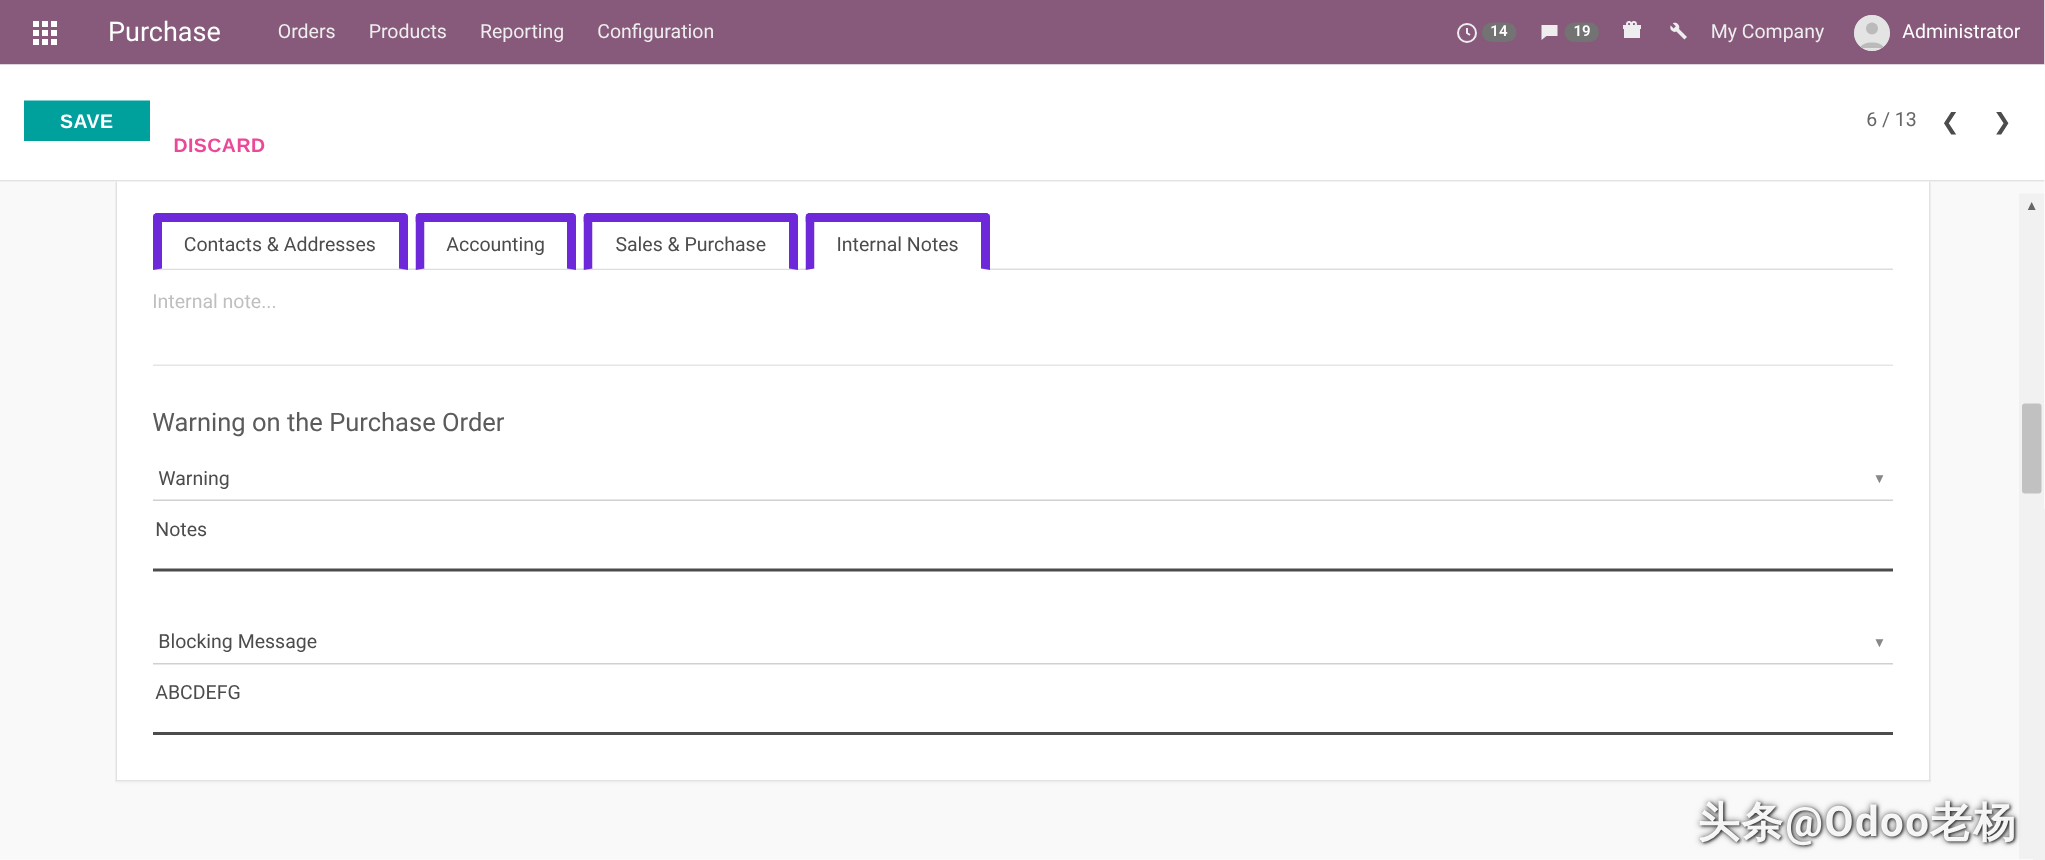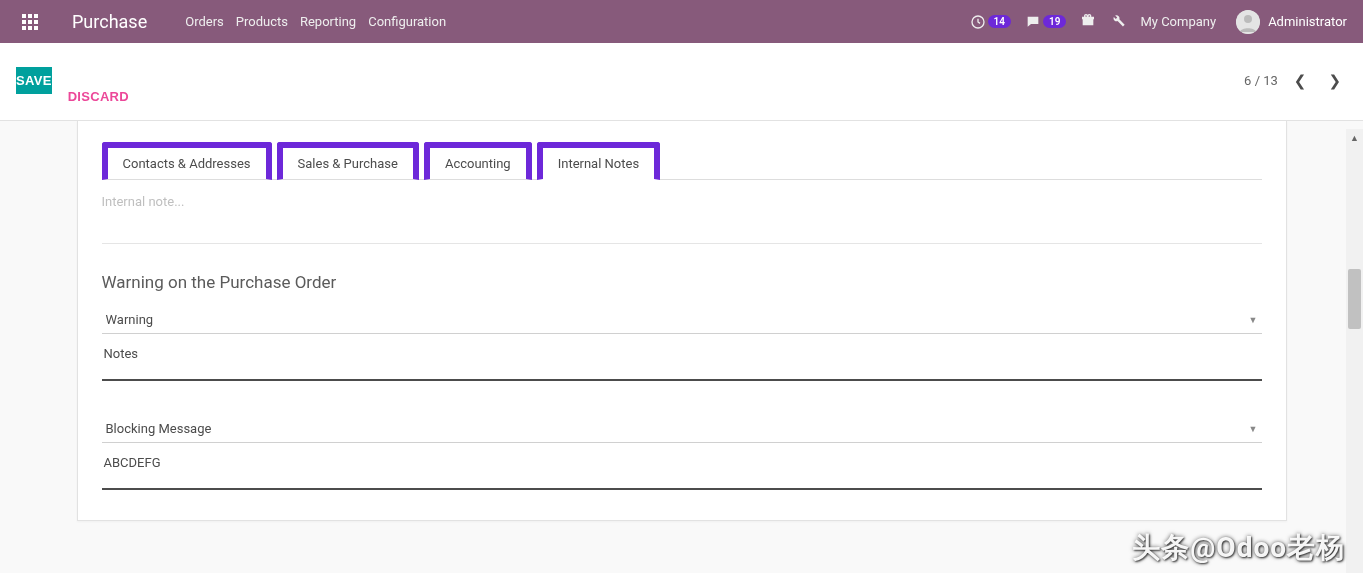--- a/index.html
+++ b/index.html
@@ -4,39 +4,39 @@
 <style>
 * { box-sizing: border-box; margin: 0; padding: 0; }
 body { font-family: -apple-system, BlinkMacSystemFont, "Segoe UI", Roboto, "Helvetica Neue", Arial, sans-serif; background: #f9f9f9; color: #4c4c4c; font-size: 13px; width: 1363px; height: 573px; overflow: hidden; position: relative; }
 
 
 .navbar { background: #875a7b; height: 43px; display: flex; align-items: center; color: #fff; padding: 0 16px; }
 .apps-icon { width: 28px; height: 28px; display: flex; align-items: center; justify-content: center; cursor: pointer; }
 .apps-grid { display: grid; grid-template-columns: repeat(3, 4px); grid-template-rows: repeat(3, 4px); gap: 2px; }
 .apps-grid span { background: #fff; width: 4px; height: 4px; }
 .brand { font-size: 18px; margin-left: 28px; margin-right: 38px; font-weight: 400; }
-.nav-menu { display: flex; gap: 12px; align-items: flex-end; }
+.nav-menu { display: flex; gap: 22px; align-items: flex-end; }
 .nav-menu a { color: #eee; text-decoration: none; font-size: 13px; cursor: pointer; }
 .nav-right { margin-left: auto; display: flex; align-items: center; gap: 14px; }
 .badge-item { display: flex; align-items: center; gap: 2px; cursor: pointer; position: relative; }
-.badge { background: #6d28d9; color: #fff; border-radius: 9px; font-size: 10px; padding: 1px 6px; font-weight: 600; }
+.badge { background: #737373; color: #fff; border-radius: 9px; font-size: 10px; padding: 1px 6px; font-weight: 600; }
 .icon-btn { color: #eee; cursor: pointer; font-size: 14px; }
 .company { color: #eee; font-size: 13px; cursor: pointer; }
 .user-area { display: flex; align-items: center; gap: 8px; cursor: pointer; margin-left: 6px; }
 .avatar { width: 24px; height: 24px; border-radius: 50%; background: #ddd; display: flex; align-items: center; justify-content: center; overflow: hidden; }
 .avatar svg { width: 24px; height: 24px; }
 
 
 .control-panel { background: #fff; border-bottom: 1px solid #e2e2e2; padding: 8px 16px 10px; }
 .breadcrumb { font-size: 18px; display: flex; align-items: center; gap: 6px; margin-bottom: 8px; }
 .breadcrumb .link { color: #00a09d; cursor: pointer; }
 .breadcrumb .sep { color: #999; }
 .breadcrumb .current { color: #888; }
 .cp-row { display: flex; align-items: center; }
-.btn-save { background: #00a09d; color: #fff; border: none; padding: 6px 0; font-size: 13px; font-weight: 600; cursor: pointer; letter-spacing: 0.3px; }
+.btn-save { background: #00a09d; color: #fff; border: none; padding: 6px 24px; font-size: 13px; font-weight: 600; cursor: pointer; letter-spacing: 0.3px; }
 .btn-discard { background: transparent; border: none; color: #ec4899; font-weight: 600; padding: 6px 12px; cursor: pointer; margin-left: 4px; font-size: 13px; letter-spacing: 0.3px; margin-top: 32px; }
 .pager { margin-left: auto; display: flex; align-items: center; gap: 10px; color: #666; font-size: 13px; }
 .pager-btn { cursor: pointer; color: #4c4c4c; padding: 2px 6px; font-size: 15px; }
 
 
 .content-wrap { padding: 0 16px; height: calc(573px - 44px - 85px); overflow-y: auto; position: relative; }
 .form-sheet { max-width: 1210px; margin: 0 auto; background: #fff; border: 1px solid #e2e2e2; border-top: none; padding: 0 24px 24px; box-shadow: 0 1px 2px rgba(0,0,0,.04); }
 
 
 .tabs { display: flex; border-bottom: 1px solid #ddd; padding-top: 20px; }
@@ -136,22 +136,22 @@
       <span class="pager-btn">❮</span>
       <span class="pager-btn">❯</span>
     </div>
   </div>
 </div>
 
 <div class="content-wrap">
   <div class="form-sheet">
     <div class="tabs">
       <div class="tab">Contacts &amp; Addresses</div>
+      <div class="tab">Accounting</div>
       <div class="tab">Sales &amp; Purchase</div>
-      <div class="tab">Accounting</div>
       <div class="tab active">Internal Notes</div>
     </div>
 
     <div class="note-area">
       <span class="note-placeholder">Internal note...</span>
     </div>
 
     <div class="section">
       <h2>Warning on the Purchase Order</h2>
       <div class="select-row">

